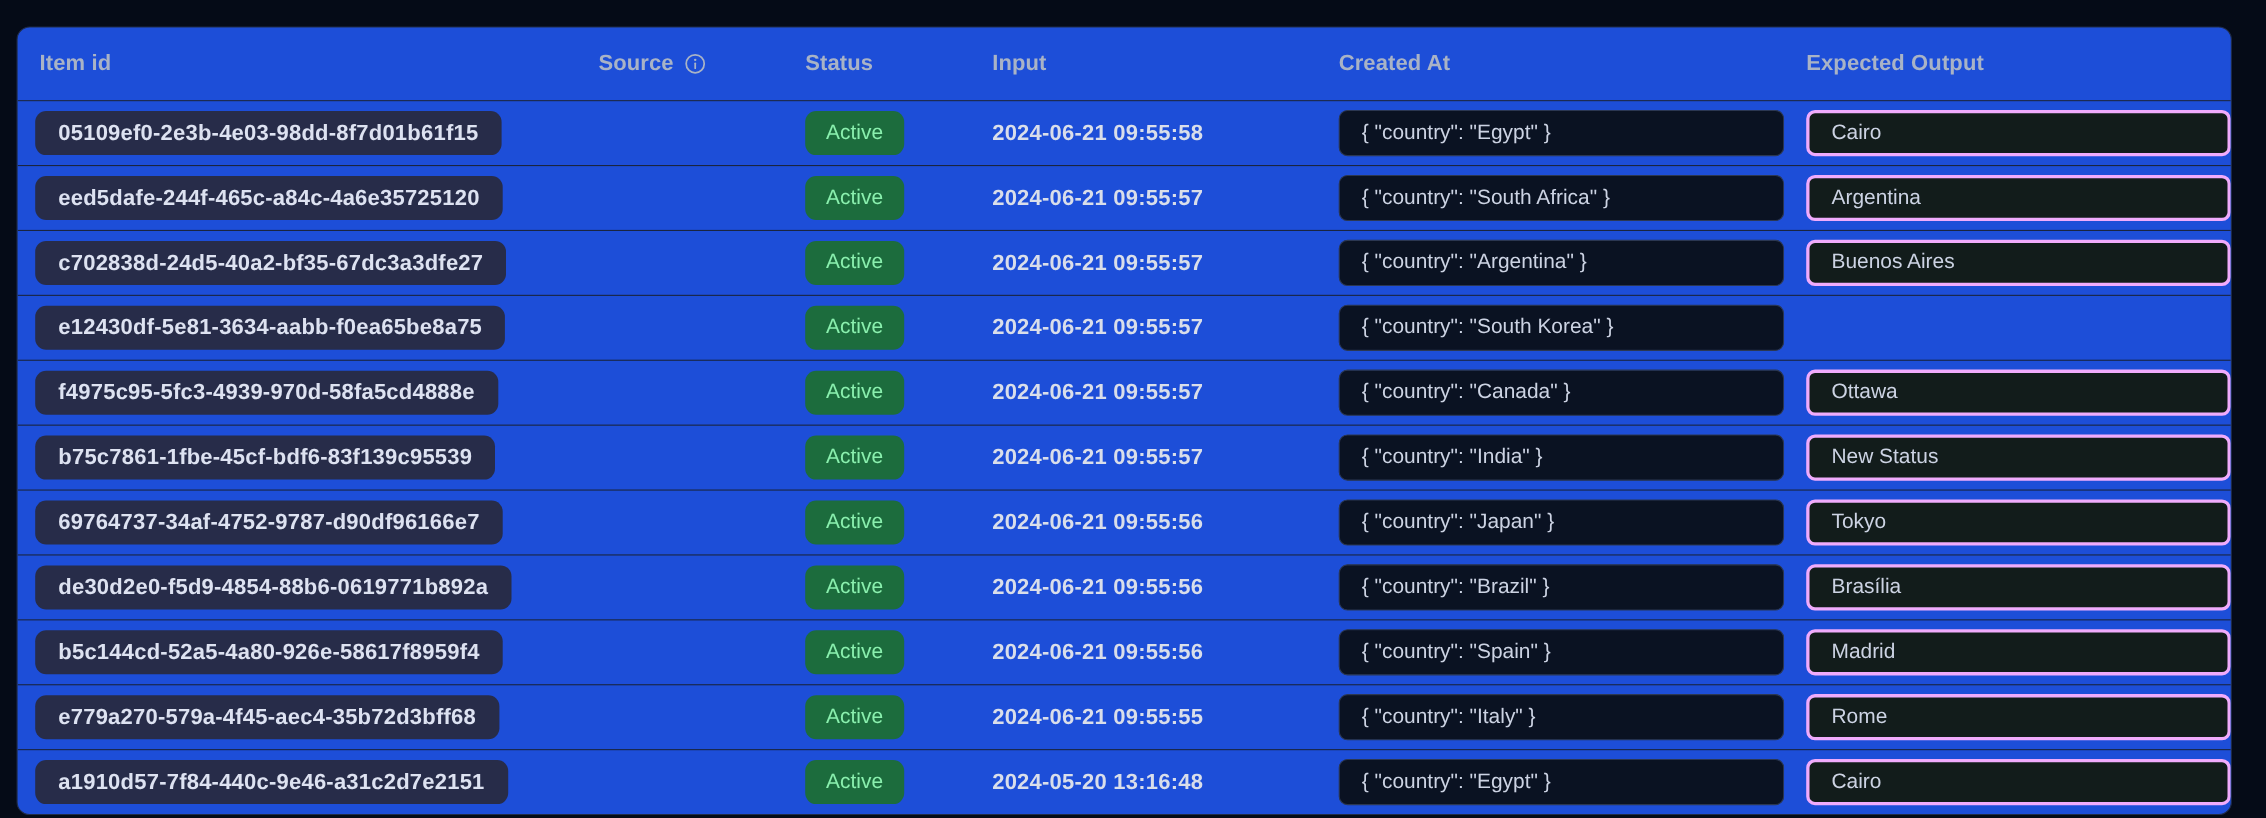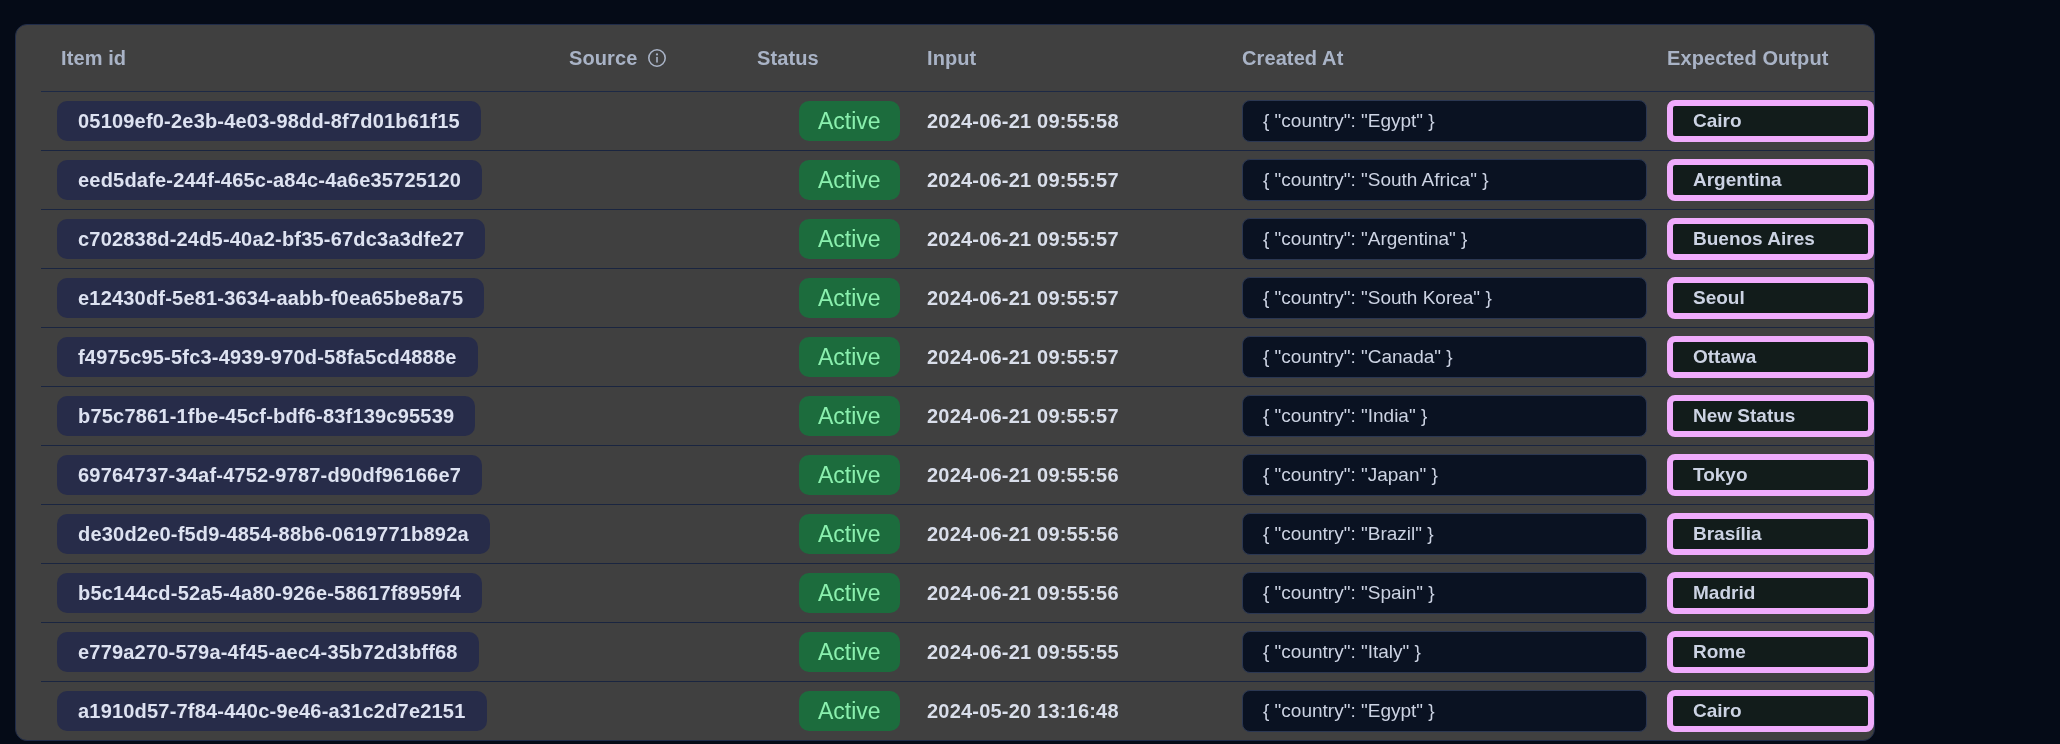--- a/index.html
+++ b/index.html
@@ -5,26 +5,25 @@
   * { margin: 0; padding: 0; box-sizing: border-box; }
   html, body {
     width: 2060px; height: 744px;
     background: #050b17;
     overflow: hidden;
     font-family: "Liberation Sans", "DejaVu Sans", sans-serif;
   }
   .card {
     position: absolute;
     left: 15px; top: 24px;
-    width: 1860px; height: 717px;
+    width: 2014px; height: 717px;
     border: 1px solid #202c49;
     border-radius: 12px;
     overflow: hidden;
-    background: #404040;
-    padding-left: 25px;
+    background: #1d4ed8;
   }
   .thead, .tr {
     display: grid;
     grid-template-columns: 508px 188px 170px 315px 425px 1fr;
     align-items: center;
   }
   .thead {
     height: 67px;
     border-bottom: 1px solid #1d2945;
   }
@@ -62,24 +61,23 @@
   }
   .badge {
     display: inline-flex;
     align-items: center;
     justify-content: center;
     height: 40px;
     padding: 0 19px;
     border-radius: 10px;
     background: #1c6c3d;
     color: #8af0ae;
-    font-size: 23px;
+    font-size: 19px;
     font-weight: 500;
     white-space: nowrap;
-    margin-left: 42px;
   }
   .ts {
     color: #d9deea;
     font-size: 20px;
     font-weight: 700;
     letter-spacing: 0.2px;
     white-space: nowrap;
   }
   .iobox {
     display: flex;
@@ -94,22 +92,21 @@
     overflow: hidden;
   }
   .input-box {
     width: 409px;
     background: #0a1222;
     border: 1px solid #2b3752;
   }
   .output-box {
     width: 404px;
     background: #121c1b;
-    border: 6px solid #f0abfc;
-    font-weight: bold;
+    border: 3px solid #f0abfc;
   }
   .info-icon { display: inline-flex; }
   .info-icon svg { display: block; }
 </style>
 </head>
 <body>
 
 <div class="card">
 
   <div class="thead">
@@ -205,23 +202,20 @@
     <div class="td"></div>
     <div class="td">
       <span class="badge">Active</span>
     </div>
     <div class="td">
       <span class="ts">2024-06-21 09:55:57</span>
     </div>
     <div class="td">
       <div class="iobox input-box">{ "country": "South Korea" }</div>
     </div>
-    <div class="td">
-      <div class="iobox output-box">Seoul</div>
-    </div>
   </div>
 
   <div class="tr">
     <div class="td first">
       <span class="pill">f4975c95-5fc3-4939-970d-58fa5cd4888e</span>
     </div>
     <div class="td"></div>
     <div class="td">
       <span class="badge">Active</span>
     </div>

